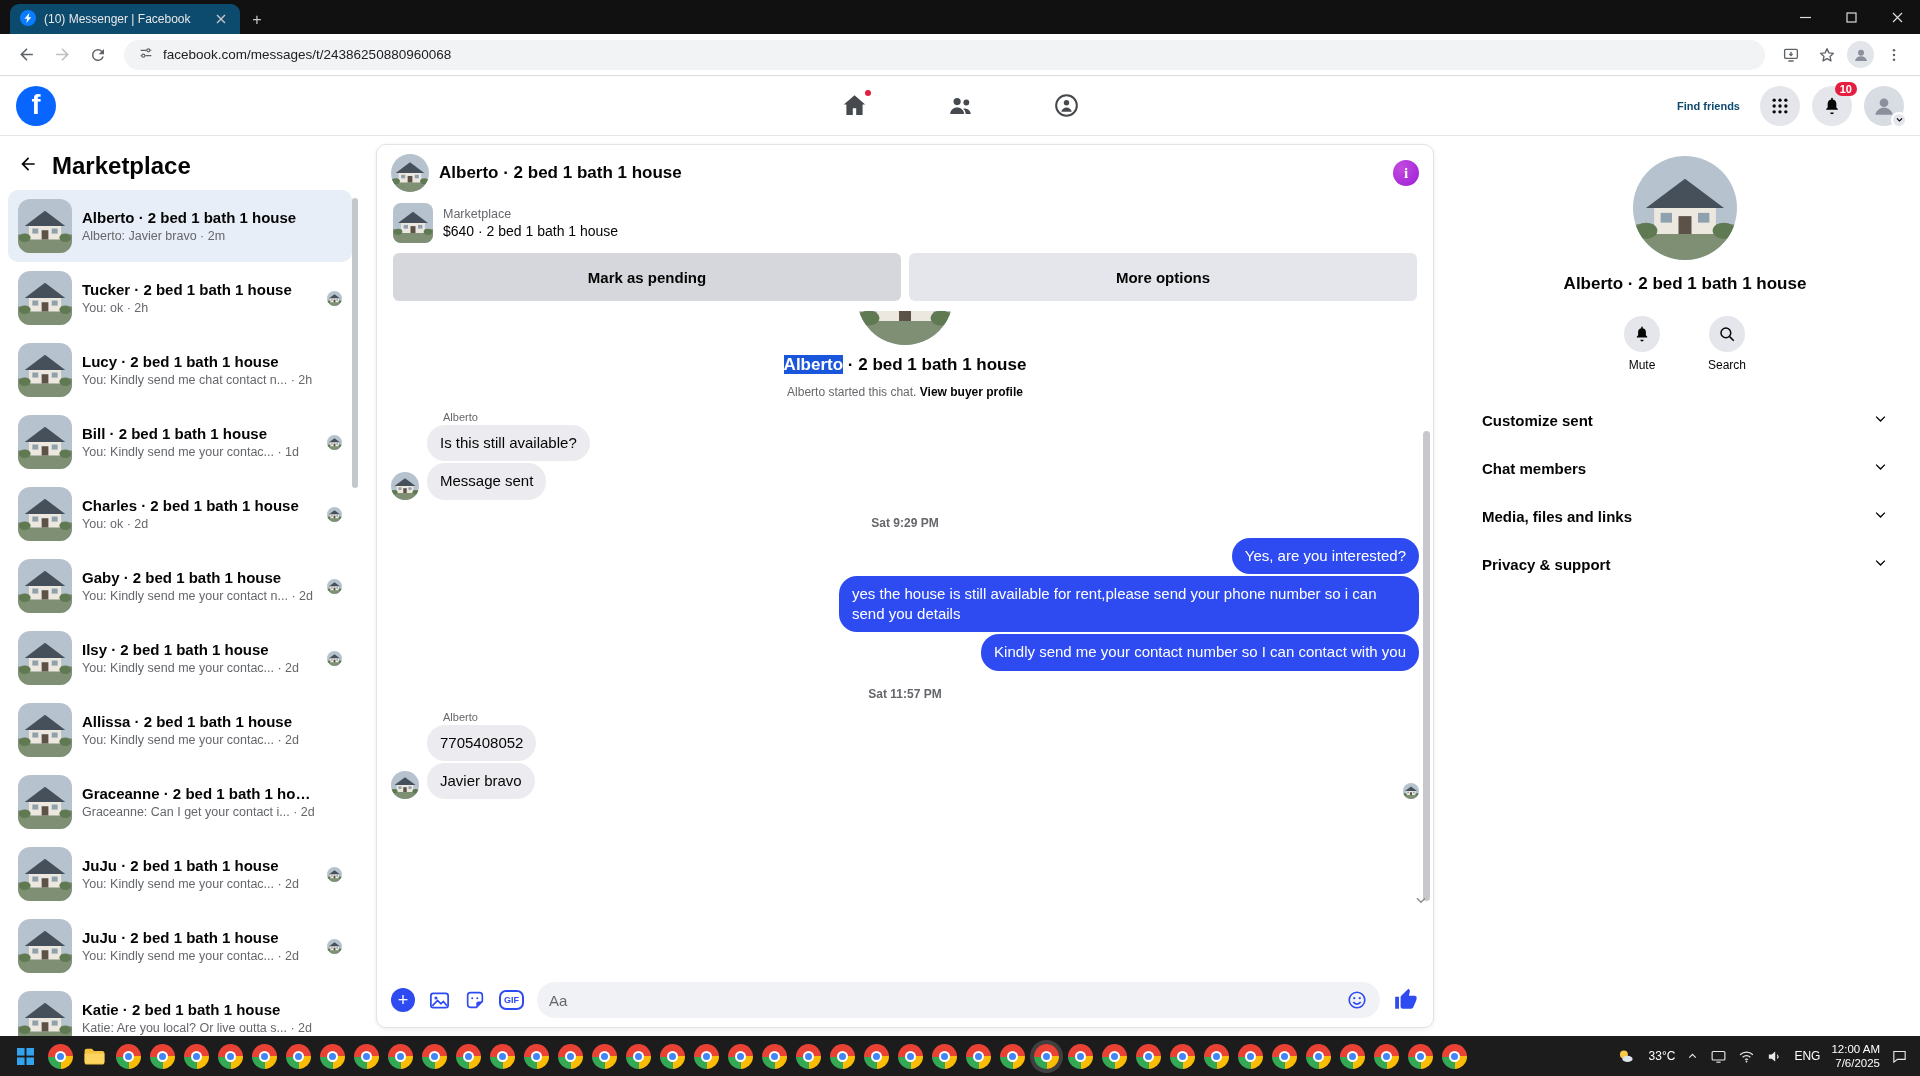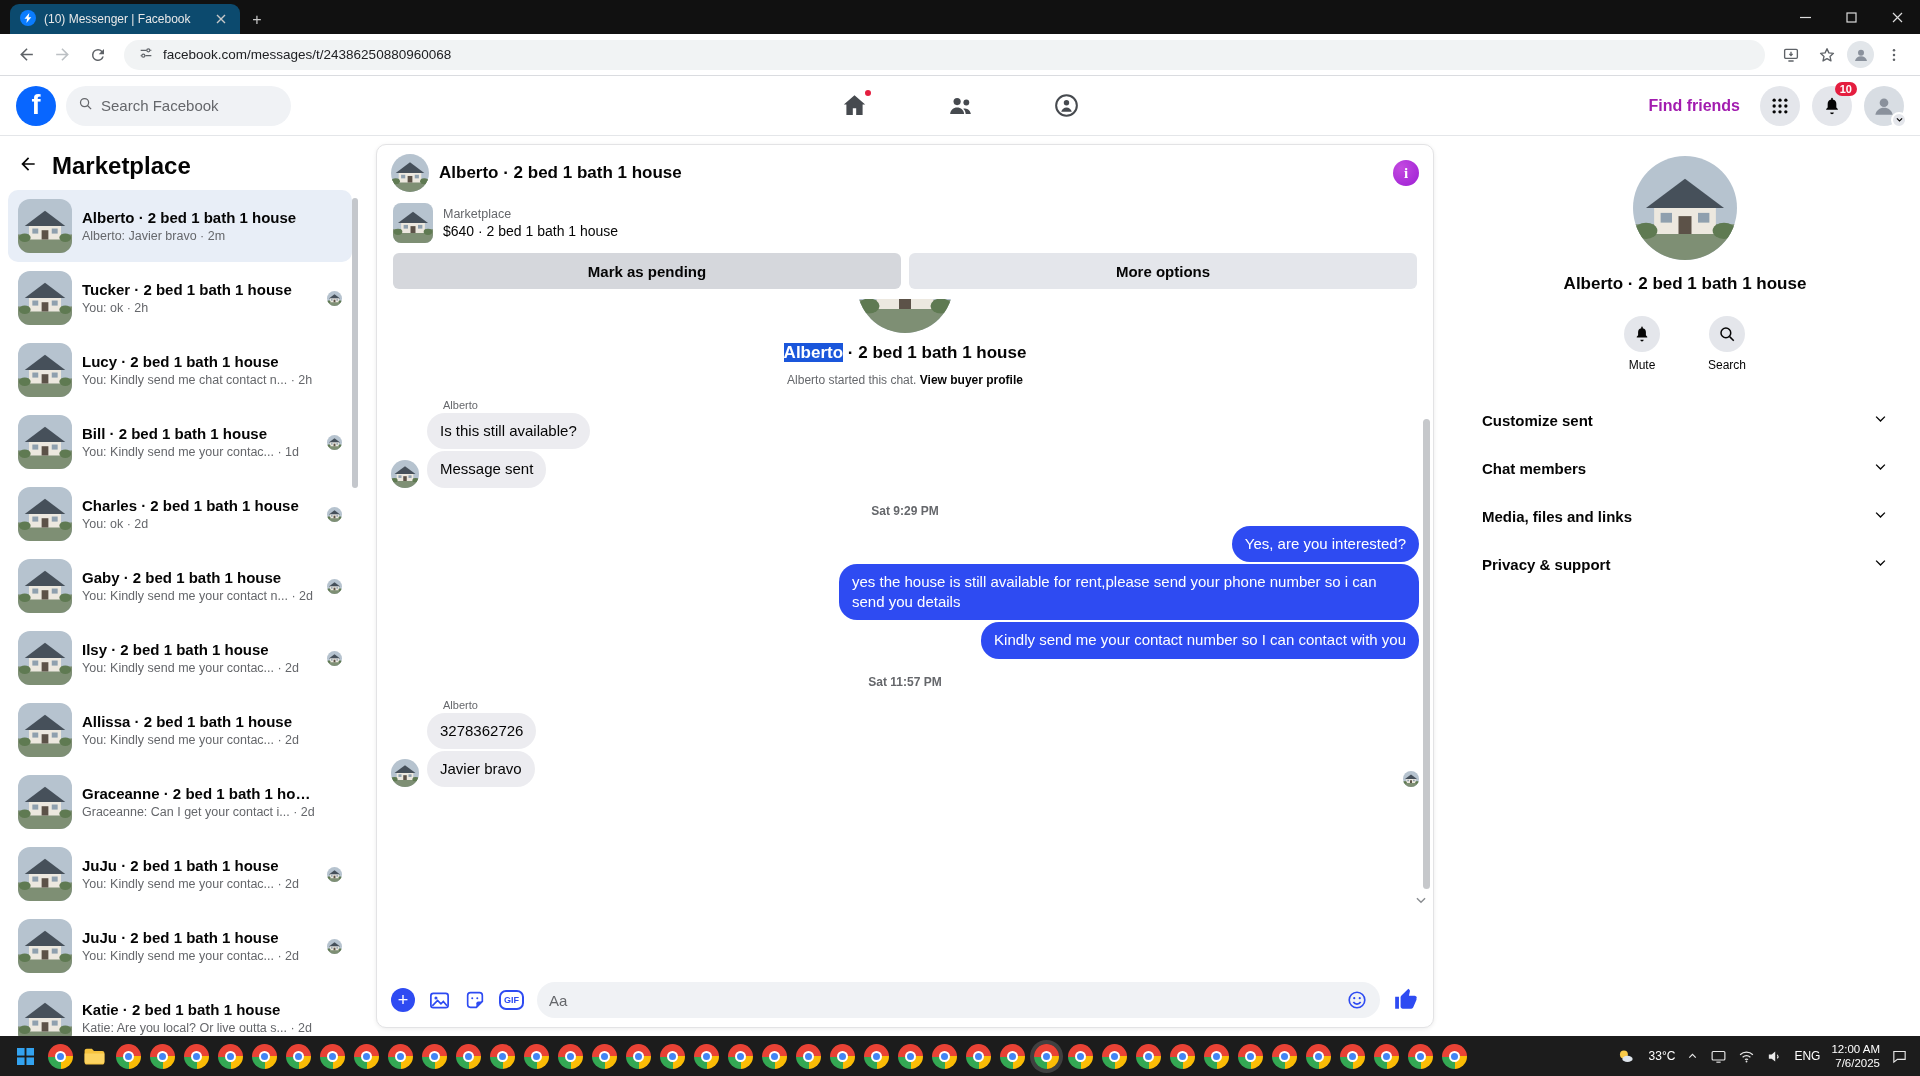--- a/index.html
+++ b/index.html
@@ -24,21 +24,21 @@
   
   .fb-header { height:60px; background:#fff; border-bottom:1px solid #e4e6e9; display:flex; align-items:center; padding:0 16px; position:relative; z-index:5; }
   .fb-logo { width:40px; height:40px; border-radius:50%; background:var(--fbblue); color:#fff; font-size:27px; font-weight:bold; display:grid; place-items:center; }
   .fb-search { margin-left:10px; width:225px; height:40px; border-radius:20px; background:#f0f2f5; display:flex; align-items:center; gap:8px; padding:0 12px; }
   .fb-search input { border:none; outline:none; background:transparent; font-size:15px; color:#050505; width:170px; font-family:inherit; }
   .fb-search input::placeholder { color:#65676b; }
   .fb-center { position:absolute; left:50%; transform:translateX(-50%); display:flex; gap:72px; color:#464a4f; }
   .center-icon { position:relative; width:34px; height:34px; display:grid; place-items:center; }
   .red-dot { position:absolute; top:-1px; right:-2px; width:10px; height:10px; border-radius:50%; background:var(--badge); border:2px solid #fff; }
   .fb-right { margin-left:auto; display:flex; align-items:center; gap:12px; }
-  .find-friends { font-size:16px; font-weight:600; color:#a21caf; padding:6px 8px; }
+  .find-friends { font-size:11px; font-weight:600; color:#0c4a6e; padding:6px 8px; }
   .fb-circle { width:40px; height:40px; border-radius:50%; background:#e4e6eb; display:grid; place-items:center; color:#050505; position:relative; }
   .notif-badge { position:absolute; top:-4px; right:-5px; background:var(--badge); color:#fff; font-size:11px; font-weight:bold; border-radius:10px; padding:1px 5px; }
   .fb-avatar { width:40px; height:40px; border-radius:50%; background:#d8dde3; position:relative; overflow:visible; display:grid; place-items:center; }
   .fb-avatar .chev { position:absolute; bottom:-2px; right:-3px; width:16px; height:16px; border-radius:50%; background:#e4e6eb; border:2px solid #fff; display:grid; place-items:center; color:#050505; }
 
   
   .content { display:flex; height:900px; background:#fff; }
 
   
   .sidebar { width:360px; position:relative; padding-top:2px; overflow:hidden; }
@@ -59,21 +59,21 @@
   .chat-header { height:56px; display:flex; align-items:center; gap:10px; padding:0 14px; flex-shrink:0; }
   .chat-avatar { width:38px; height:38px; border-radius:50%; overflow:hidden; }
   .chat-title { font-size:17px; font-weight:bold; color:#050505; }
   .info-btn { margin-left:auto; width:26px; height:26px; border-radius:50%; background:radial-gradient(circle at 32% 30%, #c44ae0, #9c1fd4); display:grid; place-items:center; cursor:pointer; }
   .info-btn::after { content:'i'; color:#fff; font-family:"Liberation Serif",serif; font-weight:bold; font-size:15px; }
   .mp-banner { display:flex; align-items:center; gap:10px; padding:2px 16px 10px; flex-shrink:0; }
   .mp-thumb { width:40px; height:40px; border-radius:8px; overflow:hidden; }
   .mp-label { font-size:12.5px; color:#65676b; }
   .mp-listing { font-size:14px; color:#050505; margin-top:2px; }
   .action-row { display:flex; gap:8px; padding:0 16px 10px; flex-shrink:0; }
-  .action-btn { flex:1; height:36px; border-radius:6px; background:#e4e6eb; display:grid; place-items:center; font-size:15px; font-weight:bold; color:#050505; cursor:pointer; }
+  .action-btn { flex:1; height:48px; border-radius:6px; background:#e4e6eb; display:grid; place-items:center; font-size:15px; font-weight:bold; color:#050505; cursor:pointer; }
   .action-btn.pending { background:#d5d7dc; }
 
   .messages { flex:1; overflow:hidden; padding:0 14px; position:relative; }
   .chat-intro { text-align:center; }
   .intro-avatar { width:96px; height:96px; border-radius:50%; overflow:hidden; margin:-62px auto 10px; }
   .intro-name { font-size:17px; font-weight:bold; color:#050505; }
   .sel { background:#1a56db; color:#fff; }
   .intro-actions { display:flex; justify-content:center; gap:34px; margin:16px 0 8px; }
   .intro-action { font-size:12px; color:#050505; cursor:pointer; }
   .circle-btn { width:44px; height:44px; border-radius:50%; background:#e4e6eb; display:grid; place-items:center; margin:0 auto 6px; color:#050505; }
@@ -208,27 +208,20 @@
         <svg width="16" height="16" viewBox="0 0 24 24" fill="#5f6368">
           <circle cx="12" cy="5" r="1.9"></circle>
           <circle cx="12" cy="12" r="1.9"></circle>
           <circle cx="12" cy="19" r="1.9"></circle>
         </svg>
       </span>
   </div>
 
   <div class="fb-header">
     <div class="fb-logo">f</div>
-    <div class="fb-search">
-      <span><svg width="15" height="15" viewBox="0 0 24 24" fill="none" stroke="#65676b" stroke-width="2">
-            <circle cx="10.5" cy="10.5" r="6.5"></circle>
-            <path d="M15.5 15.5 21 21"></path>
-          </svg></span>
-      <input placeholder="Search Facebook" style="">
-    </div>
     <div class="fb-center">
       <span class="center-icon">
           <svg width="27" height="27" viewBox="0 0 24 24" fill="currentColor">
             <path d="M12 2.8 2.5 11h2.3v9.5h5.7v-6h3v6h5.7V11h2.3z"></path>
           </svg>
           <span class="red-dot"></span>
         </span>
       <span class="center-icon">
           <svg width="27" height="27" viewBox="0 0 24 24" fill="currentColor">
             <circle cx="9" cy="8.5" r="3.2"></circle>
@@ -732,21 +725,21 @@
 <rect width="64" height="64" fill="#b6c3cf"></rect>
                     <rect y="42" width="64" height="22" fill="#7e8f74"></rect>
 <polygon points="8,32 32,14 56,32" fill="#46505a"></polygon>
                     <rect x="13" y="32" width="38" height="16" fill="#ece8df"></rect>
 <rect x="28" y="37" width="8" height="11" fill="#5c5248"></rect>
                     <rect x="17" y="35" width="7" height="6" fill="#8fa0ae"></rect>
 <rect x="40" y="35" width="7" height="6" fill="#8fa0ae"></rect>
                     <ellipse cx="8" cy="46" rx="7" ry="5" fill="#5f7a52"></ellipse>
 <ellipse cx="56" cy="46" rx="7" ry="5" fill="#5f7a52"></ellipse>
                   </svg></div>
-                <div class="bubble in">3278362726</div>
+                <div class="bubble in">7705408052</div>
               </div>
               <div class="msg-row in">
                 <div class="msg-avatar house"><svg viewBox="0 0 64 64" width="100%" height="100%" preserveAspectRatio="xMidYMid slice">
 <rect width="64" height="64" fill="#b6c3cf"></rect>
                     <rect y="42" width="64" height="22" fill="#7e8f74"></rect>
 <polygon points="8,32 32,14 56,32" fill="#46505a"></polygon>
                     <rect x="13" y="32" width="38" height="16" fill="#ece8df"></rect>
 <rect x="28" y="37" width="8" height="11" fill="#5c5248"></rect>
                     <rect x="17" y="35" width="7" height="6" fill="#8fa0ae"></rect>
 <rect x="40" y="35" width="7" height="6" fill="#8fa0ae"></rect>

